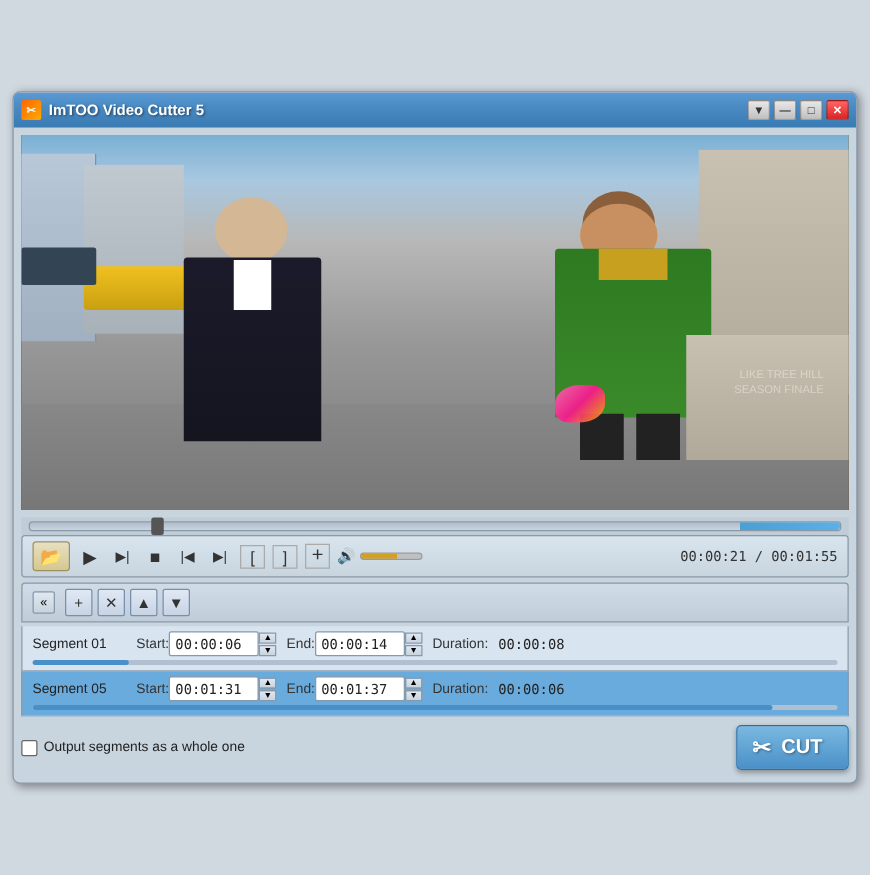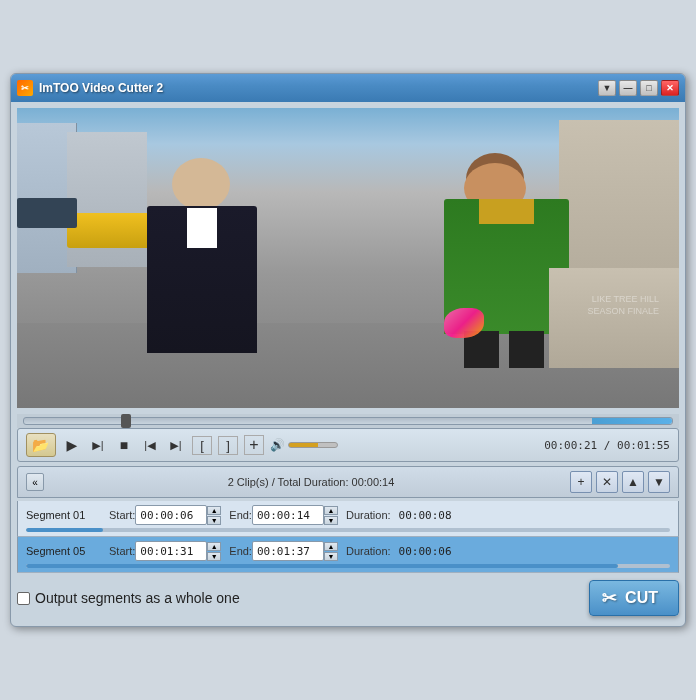--- a/index.html
+++ b/index.html
@@ -344,21 +344,21 @@
     }
     .output-checkbox {
       width: 13px;
       height: 13px;
       border: 1px solid #666;
       background: white;
       border-radius: 2px;
       cursor: pointer;
     }
     .output-label {
-      font-size: 14px;
+      font-size: 11px;
       color: #222;
       text-align: right;
     }
     .cut-button {
       background: linear-gradient(to bottom, #7ab8e0, #4a90c8);
       border: 1px solid #2a70a8;
       border-radius: 4px;
       padding: 6px 20px 6px 12px;
       cursor: pointer;
       display: flex;
@@ -377,21 +377,21 @@
     }
   </style>
 </head>
 <body>
 
 <div class="window">
 
   <div class="title-bar">
     <div class="title-bar-left">
       <div class="title-bar-icon">✂</div>
-      <span class="title-text">ImTOO Video Cutter 2</span>
+      <span class="title-text">ImTOO Video Cutter 5</span>
     </div>
     <div class="title-bar-controls">
       <div class="title-btn title-btn-collapse">▼</div>
       <div class="title-btn title-btn-min">—</div>
       <div class="title-btn title-btn-max">□</div>
       <div class="title-btn title-btn-close">✕</div>
     </div>
   </div>
 
   <div class="video-area">
@@ -470,21 +470,20 @@
 
     <div class="time-display">
       <span>00:00:21</span>
       <span> / </span>
       <span>00:01:55</span>
     </div>
   </div>
 
   <div class="segments-header">
     <div class="collapse-btn">«</div>
-    <div class="segments-info">2 Clip(s) /  Total Duration: 00:00:14</div>
     <div class="seg-action-btns">
       <div class="seg-action-btn">+</div>
       <div class="seg-action-btn">✕</div>
       <div class="seg-action-btn">▲</div>
       <div class="seg-action-btn">▼</div>
     </div>
   </div>
 
   <div id="segment-rows">
       <div class="segment-row">

